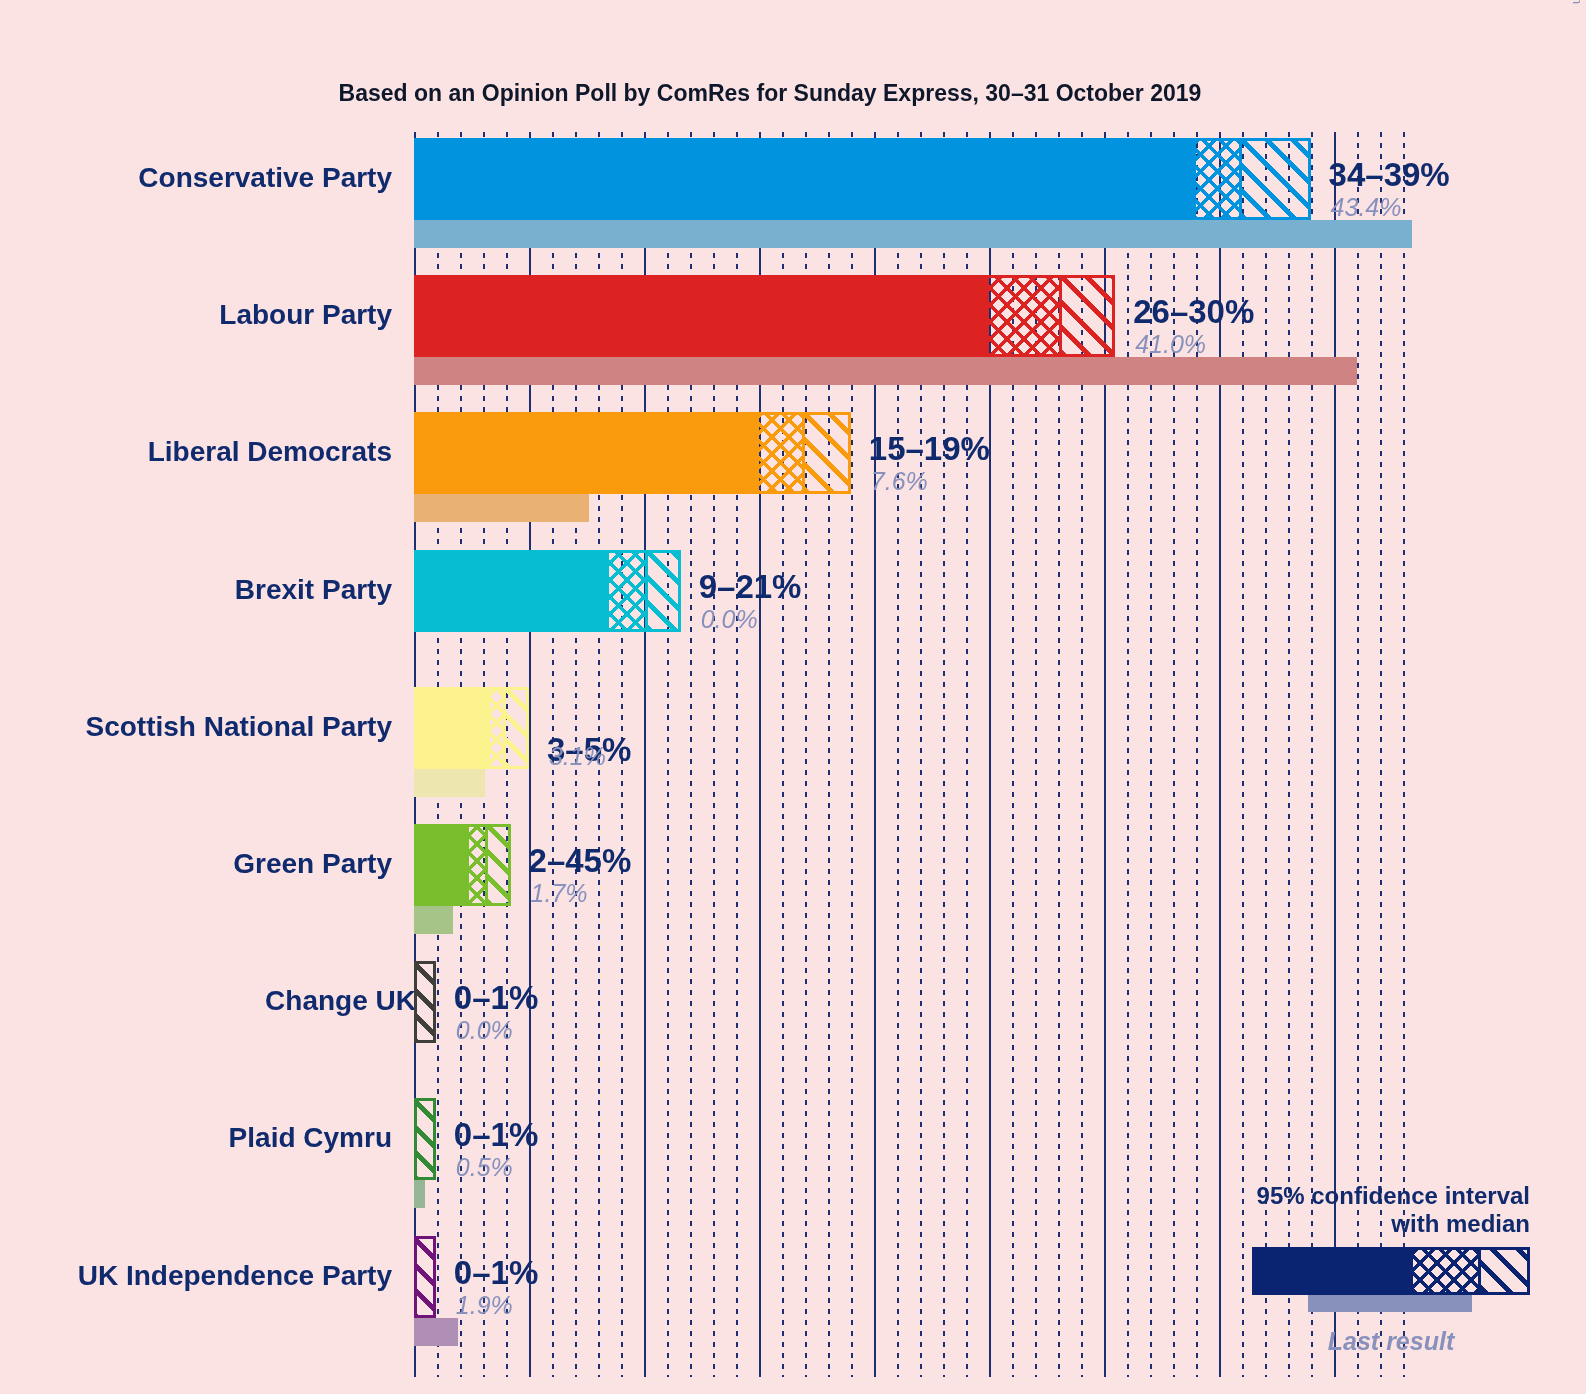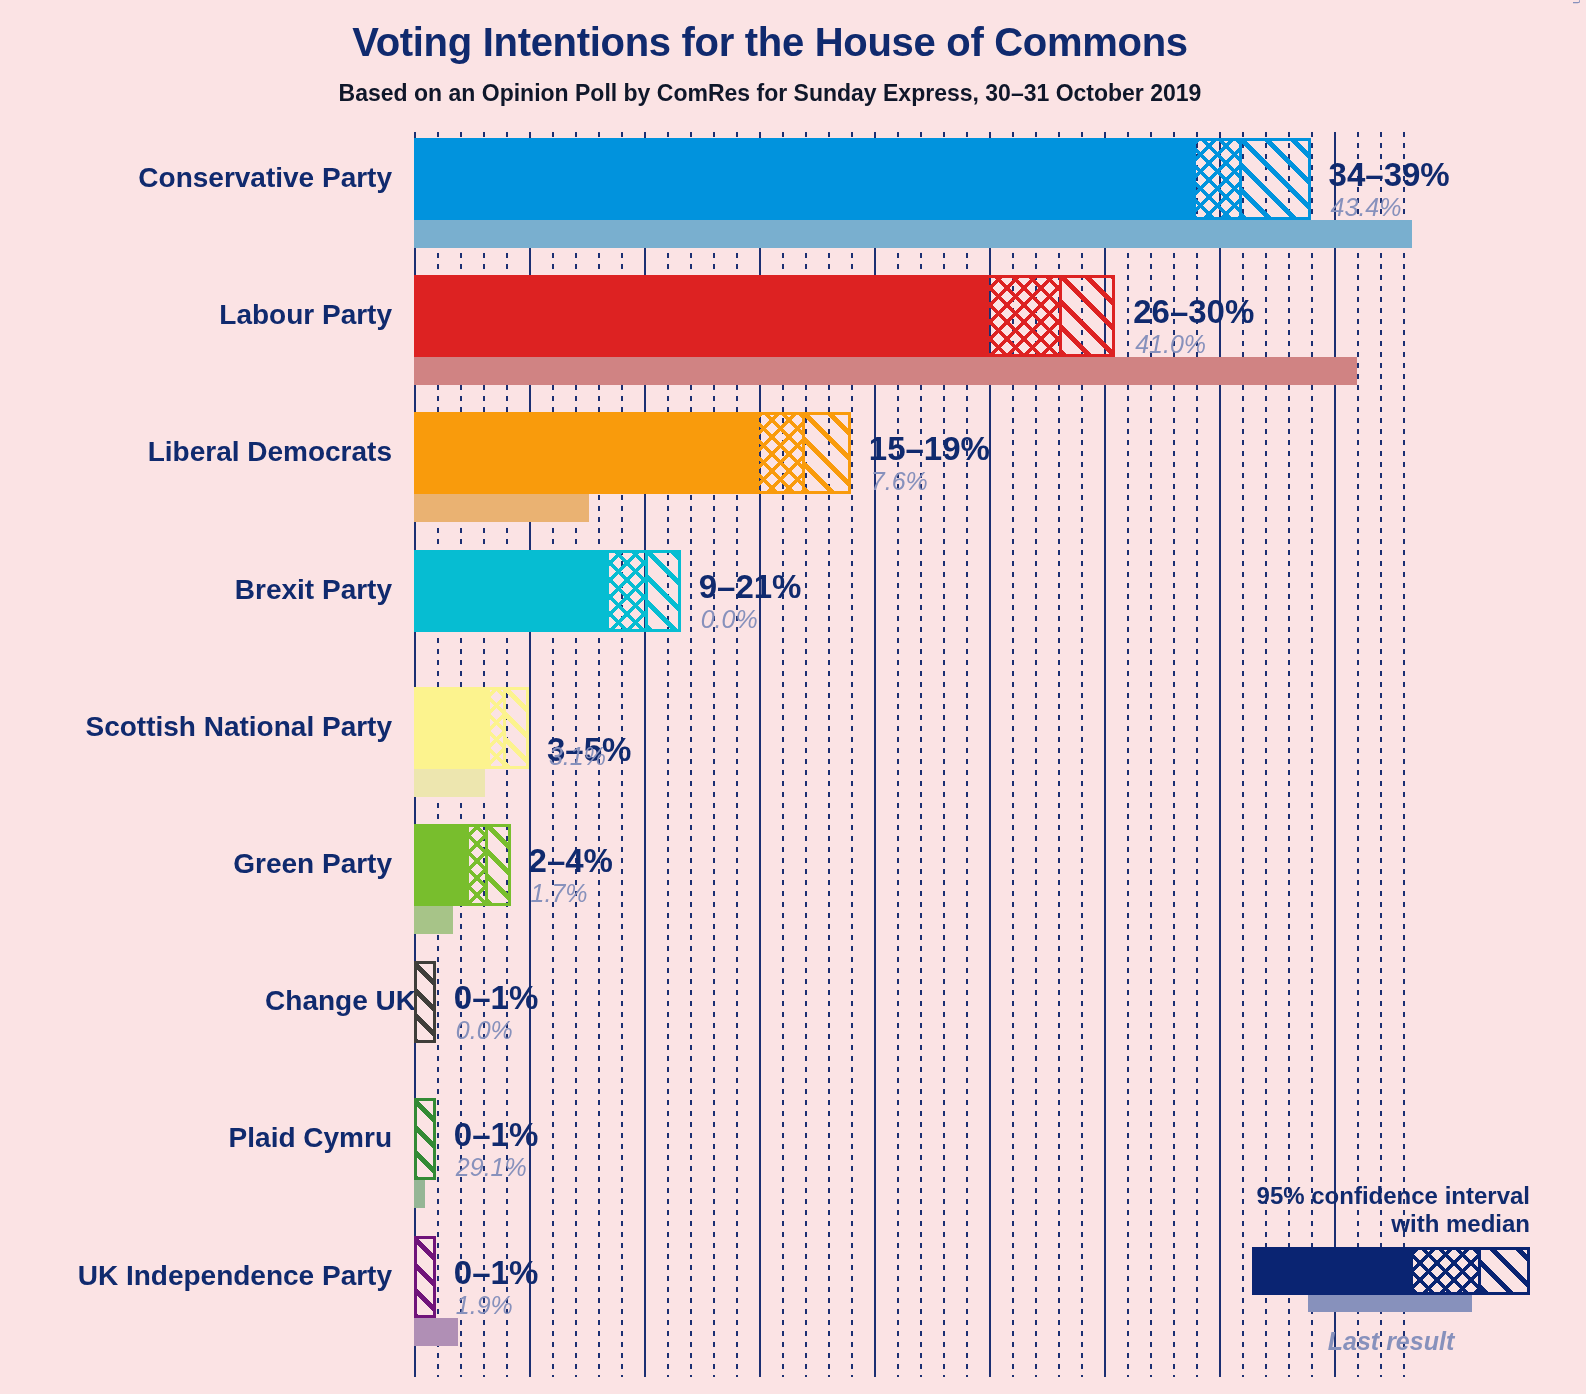--- a/index.html
+++ b/index.html
@@ -188,21 +188,20 @@
     margin-left: auto;
     margin-right: 0;
     margin-top: 2px;
   }
 </style>
 </head>
 <body>
 
 <div id="plot">
 
-  <div id="chart-title">Voting Intentions for the House of Commons</div>
   <div id="chart-subtitle">Based on an Opinion Poll by ComRes for Sunday Express, 30–31 October 2019</div>
   <div id="copyright">© 2019 Filip van Laenen</div>
 
   <div id="grid-layer">
       <div class="gridline major" style="left: 0px;"></div>
       <div class="gridline minor" style="left: 22.99px;"></div>
       <div class="gridline minor" style="left: 45.98px;"></div>
       <div class="gridline minor" style="left: 68.97px;"></div>
       <div class="gridline minor" style="left: 91.96px;"></div>
       <div class="gridline major" style="left: 114.95px;"></div>
@@ -302,39 +301,39 @@
         <div class="value-last" style="left: 548.95px; top: 57px;">3.1%</div>
       </div>
       <div class="row" style="top: 824px; height: 110px;">
         <div class="row-label" style="top: 26px;">Green Party</div>
         <div class="bar-main" style="width: 96.558px; border: 3px solid rgb(120, 190, 45);">
           <div class="seg solid" style="left: -3px; top: -3px; height: 82px; width: 55.176px; background: rgb(120, 190, 45);"></div>
           <div class="seg cross" style="left: 52.176px; top: -3px; height: 82px; width: 18.392px; background: repeating-linear-gradient(45deg, rgb(120, 190, 45) 0px, rgb(120, 190, 45) 3px, transparent 3px, transparent 12px), repeating-linear-gradient(-45deg, rgb(120, 190, 45) 0px, rgb(120, 190, 45) 3px, transparent 3px, transparent 12px); border-right: 3px solid rgb(120, 190, 45); box-sizing: border-box;"></div>
           <div class="seg diag" style="left: 70.568px; top: -3px; height: 82px; width: 22.99px; background: repeating-linear-gradient(45deg, rgb(120, 190, 45) 0px, rgb(120, 190, 45) 5px, transparent 5px, transparent 18px); box-sizing: border-box;"></div>
         </div>
         <div class="bar-last" style="top: 82px; width: 39.083px; background: rgb(167, 196, 136);"></div>
-        <div class="value-range" style="left: 528.558px; top: 20px;">2–4%</div>
+        <div class="value-range" style="left: 528.558px; top: 20px;">2–45%</div>
         <div class="value-last" style="left: 530.558px; top: 57px;">1.7%</div>
       </div>
       <div class="row" style="top: 961.2px; height: 110px; padding-left: 24px;">
         <div class="row-label" style="top: 26px;">Change UK</div>
         <div class="bar-main" style="width: 21.8405px; border: 3px solid rgb(63, 62, 58);">
           <div class="seg diag" style="left: -3px; top: -3px; height: 82px; width: 21.8405px; background: repeating-linear-gradient(45deg, rgb(63, 62, 58) 0px, rgb(63, 62, 58) 5px, transparent 5px, transparent 18px); box-sizing: border-box;"></div>
         </div>
         <div class="value-range" style="left: 453.841px; top: 20px;">0–1%</div>
         <div class="value-last" style="left: 455.841px; top: 57px;">0.0%</div>
       </div>
       <div class="row" style="top: 1098.4px; height: 110px;">
         <div class="row-label" style="top: 26px;">Plaid Cymru</div>
         <div class="bar-main" style="width: 21.8405px; border: 3px solid rgb(51, 138, 53);">
           <div class="seg diag" style="left: -3px; top: -3px; height: 82px; width: 21.8405px; background: repeating-linear-gradient(45deg, rgb(51, 138, 53) 0px, rgb(51, 138, 53) 5px, transparent 5px, transparent 18px); box-sizing: border-box;"></div>
         </div>
         <div class="bar-last" style="top: 82px; width: 11.495px; background: rgb(149, 182, 149);"></div>
         <div class="value-range" style="left: 453.841px; top: 20px;">0–1%</div>
-        <div class="value-last" style="left: 455.841px; top: 57px;">29.1%</div>
+        <div class="value-last" style="left: 455.841px; top: 57px;">0.5%</div>
       </div>
       <div class="row" style="top: 1235.6px; height: 110px;">
         <div class="row-label" style="top: 26px;">UK Independence Party</div>
         <div class="bar-main" style="width: 21.8405px; border: 3px solid rgb(112, 20, 122);">
           <div class="seg diag" style="left: -3px; top: -3px; height: 82px; width: 21.8405px; background: repeating-linear-gradient(45deg, rgb(112, 20, 122) 0px, rgb(112, 20, 122) 5px, transparent 5px, transparent 18px); box-sizing: border-box;"></div>
         </div>
         <div class="bar-last" style="top: 82px; width: 43.681px; background: rgb(176, 143, 181);"></div>
         <div class="value-range" style="left: 453.841px; top: 20px;">0–1%</div>
         <div class="value-last" style="left: 455.841px; top: 57px;">1.9%</div>
       </div>

